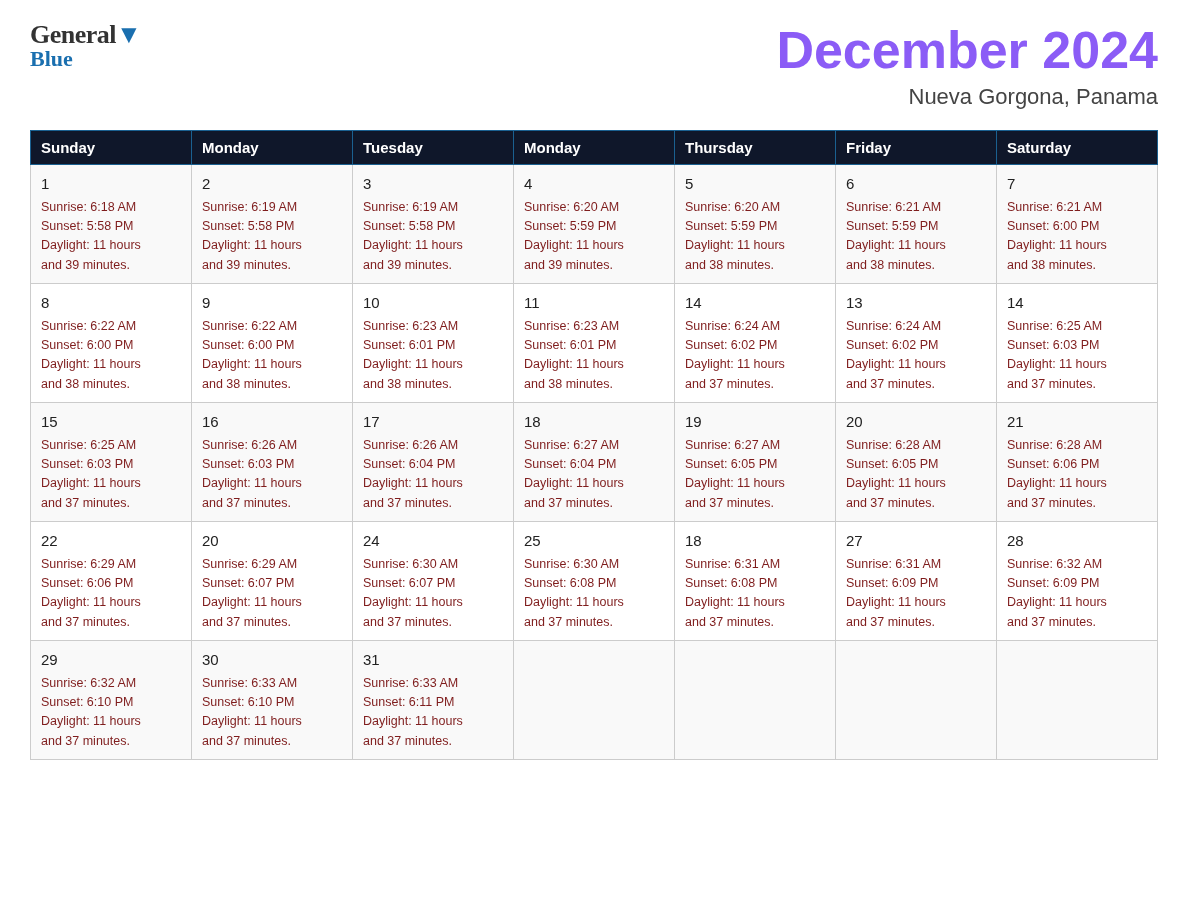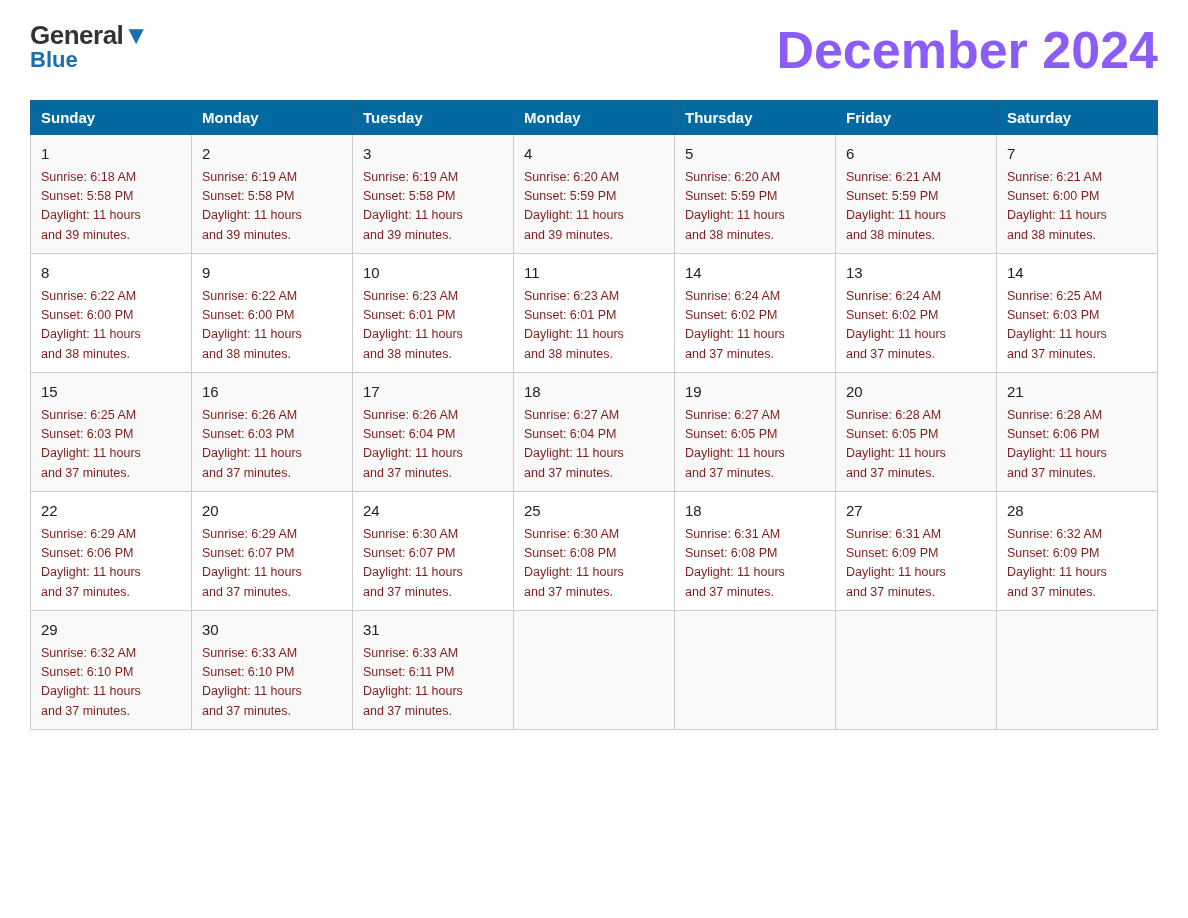--- a/index.html
+++ b/index.html
@@ -12,20 +12,21 @@
     .header {
       display: flex;
       justify-content: space-between;
       align-items: flex-start;
       margin-bottom: 20px;
     }
     .logo {
       display: flex;
       flex-direction: column;
       align-items: flex-start;
+      font-family: Liberation Serif, serif;
     }
     .logo-top {
       font-size: 26px;
       font-weight: bold;
       color: #333;
       letter-spacing: -0.5px;
     }
     .logo-top span {
       color: #1a6faf;
       font-weight: bold;
@@ -49,21 +50,21 @@
       font-size: 22px;
       color: #444;
       margin-top: 4px;
     }
     table {
       width: 100%;
       border-collapse: collapse;
       table-layout: fixed;
     }
     thead th {
-      background-color: #0369a1;
+      background-color: #0f172a;
       color: #fff;
       font-size: 15px;
       padding: 8px 10px;
       text-align: left;
       border: 1px solid #1a6090;
     }
     tbody td {
       vertical-align: top;
       border: 1px solid #ccc;
       padding: 8px 10px;
@@ -95,20 +96,21 @@
 
 <div class="header">
   <div class="logo">
     <div class="logo-top">
       General<span>▼</span>
     </div>
     <div class="logo-bottom">Blue</div>
   </div>
   <div class="title-area">
     <div class="month-title">December 2024</div>
+    <div class="location">Nueva Gorgona, Panama</div>
   </div>
 </div>
 
 <table>
   <thead>
     <tr id="header-row">
         <th>Sunday</th>
         <th>Monday</th>
         <th>Tuesday</th>
         <th>Monday</th>

